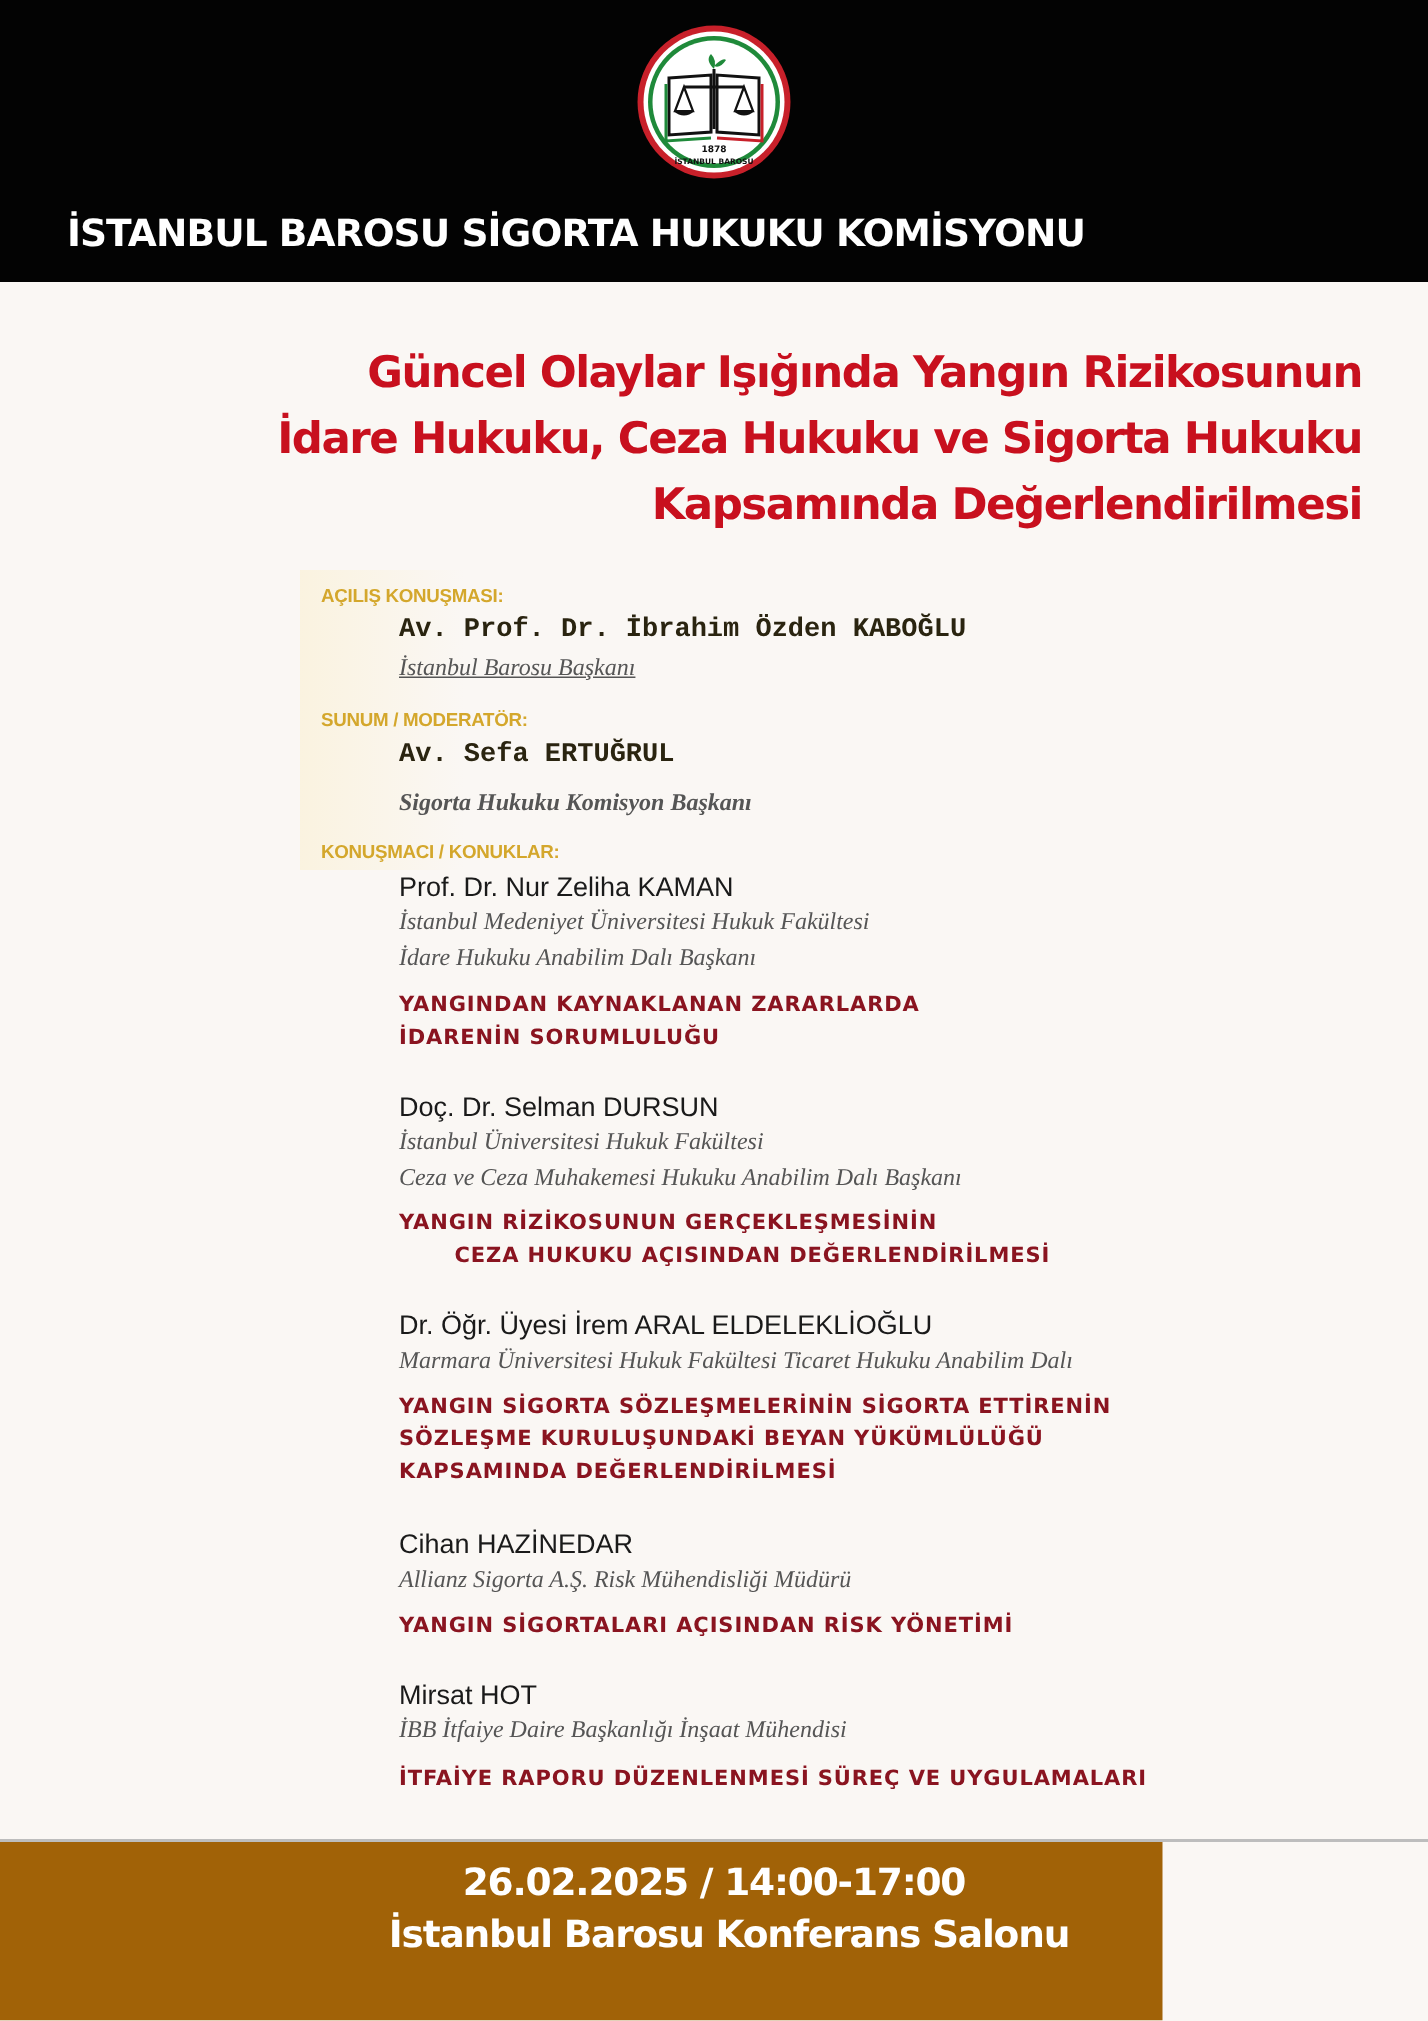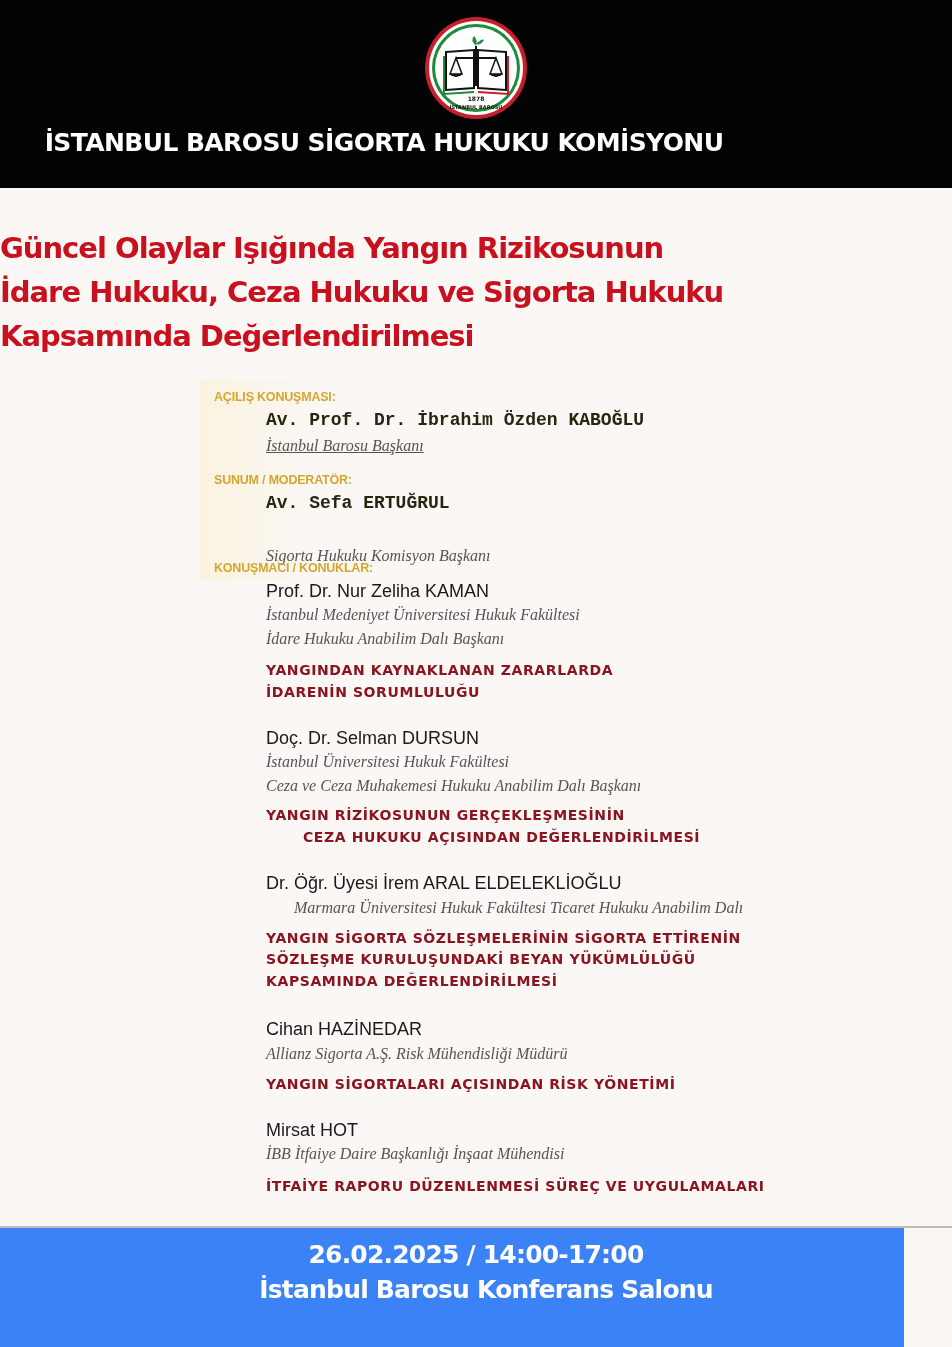--- a/index.html
+++ b/index.html
@@ -7,27 +7,27 @@
     body { font-family: "Liberation Sans", sans-serif; position: relative; }
 
     .header {
       position: absolute; left: 0; top: 0; width: 952px; height: 188px;
       background: #030303;
     }
     .logo {
       position: absolute; left: 424px; top: 16px; width: 104px; height: 104px;
     }
     .header-title {
-      position: absolute; left: 0; top: 126px; width: 768px; text-align: center;
+      position: absolute; left: 0; top: 139px; width: 768px; text-align: center;
       color: #ffffff; font-family: "DejaVu Sans", sans-serif; font-weight: bold;
       font-size: 25px; letter-spacing: -0.6px; line-height: 34px;
     }
 
     .main-title {
-      position: absolute; left: 0; top: 226px; width: 908px; text-align: left;
+      position: absolute; left: 0; top: 226px; width: 908px; text-align: right;
       color: #c8101e; font-family: "DejaVu Sans", sans-serif; font-weight: bold;
       font-size: 29px; letter-spacing: -1px; line-height: 44px;
     }
     .main-title div { white-space: nowrap; }
 
     .program { position: absolute; left: 0; top: 0; width: 952px; }
     .section-label {
       position: absolute; left: 214px; color: #d4a72c; font-weight: bold;
       font-size: 12.5px; letter-spacing: -0.2px; font-family: "Liberation Sans", sans-serif;
       text-transform: none;
@@ -50,22 +50,22 @@
     .talk-title {
       position: absolute; left: 266px; color: #8a1420; font-weight: bold;
       font-family: "DejaVu Sans", sans-serif; font-size: 14px; letter-spacing: 0.6px;
       line-height: 22px; white-space: nowrap;
     }
 
     .footer-line {
       position: absolute; left: 0; top: 1226px; width: 952px; height: 2px; background: #bdbdbd;
     }
     .footer {
-      position: absolute; left: 0; top: 1228px; width: 904px; height: 119px;
-      background: #3b82f6;
+      position: absolute; left: 0; top: 1228px; width: 775px; height: 119px;
+      background: #a16207;
     }
     .footer-text {
       position: absolute; left: 0; width: 952px; text-align: center; color: #fff;
       font-family: "DejaVu Sans", sans-serif; font-weight: bold; font-size: 25px;
       letter-spacing: -0.8px; line-height: 34px;
     }
   </style>
 </head>
 <body>
 
@@ -104,38 +104,38 @@
 
 <div class="program">
   <div class="glow"></div>
 
   <div class="section-label" style="top:390px;">AÇILIŞ KONUŞMASI:</div>
   <div class="person-name dark" style="top:409px;">Av. Prof. Dr. İbrahim Özden KABOĞLU</div>
   <div class="person-role" style="top:434px;text-decoration:underline;">İstanbul Barosu Başkanı</div>
 
   <div class="section-label" style="top:473px;">SUNUM / MODERATÖR:</div>
   <div class="person-name dark" style="top:492px;">Av. Sefa ERTUĞRUL</div>
-  <div class="person-role" style="top:544px;">Sigorta Hukuku Komisyon Başkanı</div>
+  <div class="person-role" style="top:524px;font-weight:bold;">Sigorta Hukuku Komisyon Başkanı</div>
 
   <div class="section-label" style="top:561px;">KONUŞMACI / KONUKLAR:</div>
 
   <div class="person-name" style="top:580px;">Prof. Dr. Nur Zeliha KAMAN</div>
   <div class="person-role" style="top:603px;">İstanbul Medeniyet Üniversitesi Hukuk Fakültesi</div>
   <div class="person-role" style="top:627px;">İdare Hukuku Anabilim Dalı Başkanı</div>
   <div class="talk-title" style="top:659px;">YANGINDAN KAYNAKLANAN ZARARLARDA</div>
   <div class="talk-title" style="top:681px;">İDARENİN SORUMLULUĞU</div>
 
   <div class="person-name" style="top:727px;">Doç. Dr. Selman DURSUN</div>
   <div class="person-role" style="top:750px;">İstanbul Üniversitesi Hukuk Fakültesi</div>
   <div class="person-role" style="top:774px;">Ceza ve Ceza Muhakemesi  Hukuku Anabilim Dalı Başkanı</div>
   <div class="talk-title" style="top:804px;">YANGIN RİZİKOSUNUN GERÇEKLEŞMESİNİN</div>
   <div class="talk-title" style="top:826px;margin-left:37px;">CEZA HUKUKU AÇISINDAN DEĞERLENDİRİLMESİ</div>
 
   <div class="person-name" style="top:872px;">Dr. Öğr. Üyesi İrem ARAL ELDELEKLİOĞLU</div>
-  <div class="person-role" style="top:896px;margin-left:28px;">Marmara Üniversitesi Hukuk Fakültesi Ticaret Hukuku Anabilim Dalı</div>
+  <div class="person-role" style="top:896px;">Marmara Üniversitesi Hukuk Fakültesi Ticaret Hukuku Anabilim Dalı</div>
   <div class="talk-title" style="top:927px;">YANGIN SİGORTA SÖZLEŞMELERİNİN SİGORTA ETTİRENİN</div>
   <div class="talk-title" style="top:948px;">SÖZLEŞME KURULUŞUNDAKİ BEYAN YÜKÜMLÜLÜĞÜ</div>
   <div class="talk-title" style="top:970px;">KAPSAMINDA DEĞERLENDİRİLMESİ</div>
 
   <div class="person-name" style="top:1018px;">Cihan HAZİNEDAR</div>
   <div class="person-role" style="top:1042px;">Allianz Sigorta A.Ş. Risk Mühendisliği Müdürü</div>
   <div class="talk-title" style="top:1073px;">YANGIN SİGORTALARI AÇISINDAN RİSK YÖNETİMİ</div>
 
   <div class="person-name" style="top:1119px;">Mirsat HOT</div>
   <div class="person-role" style="top:1142px;">İBB İtfaiye Daire Başkanlığı İnşaat Mühendisi</div>

